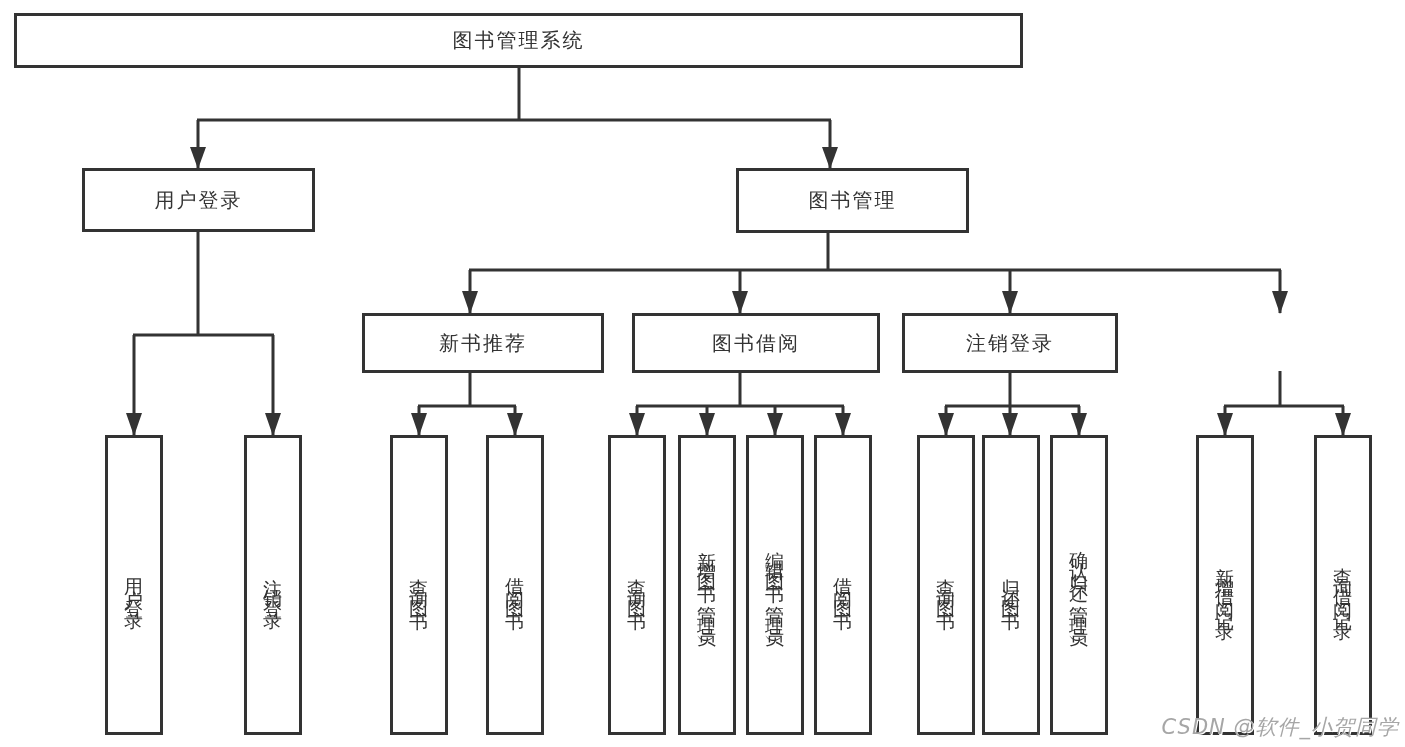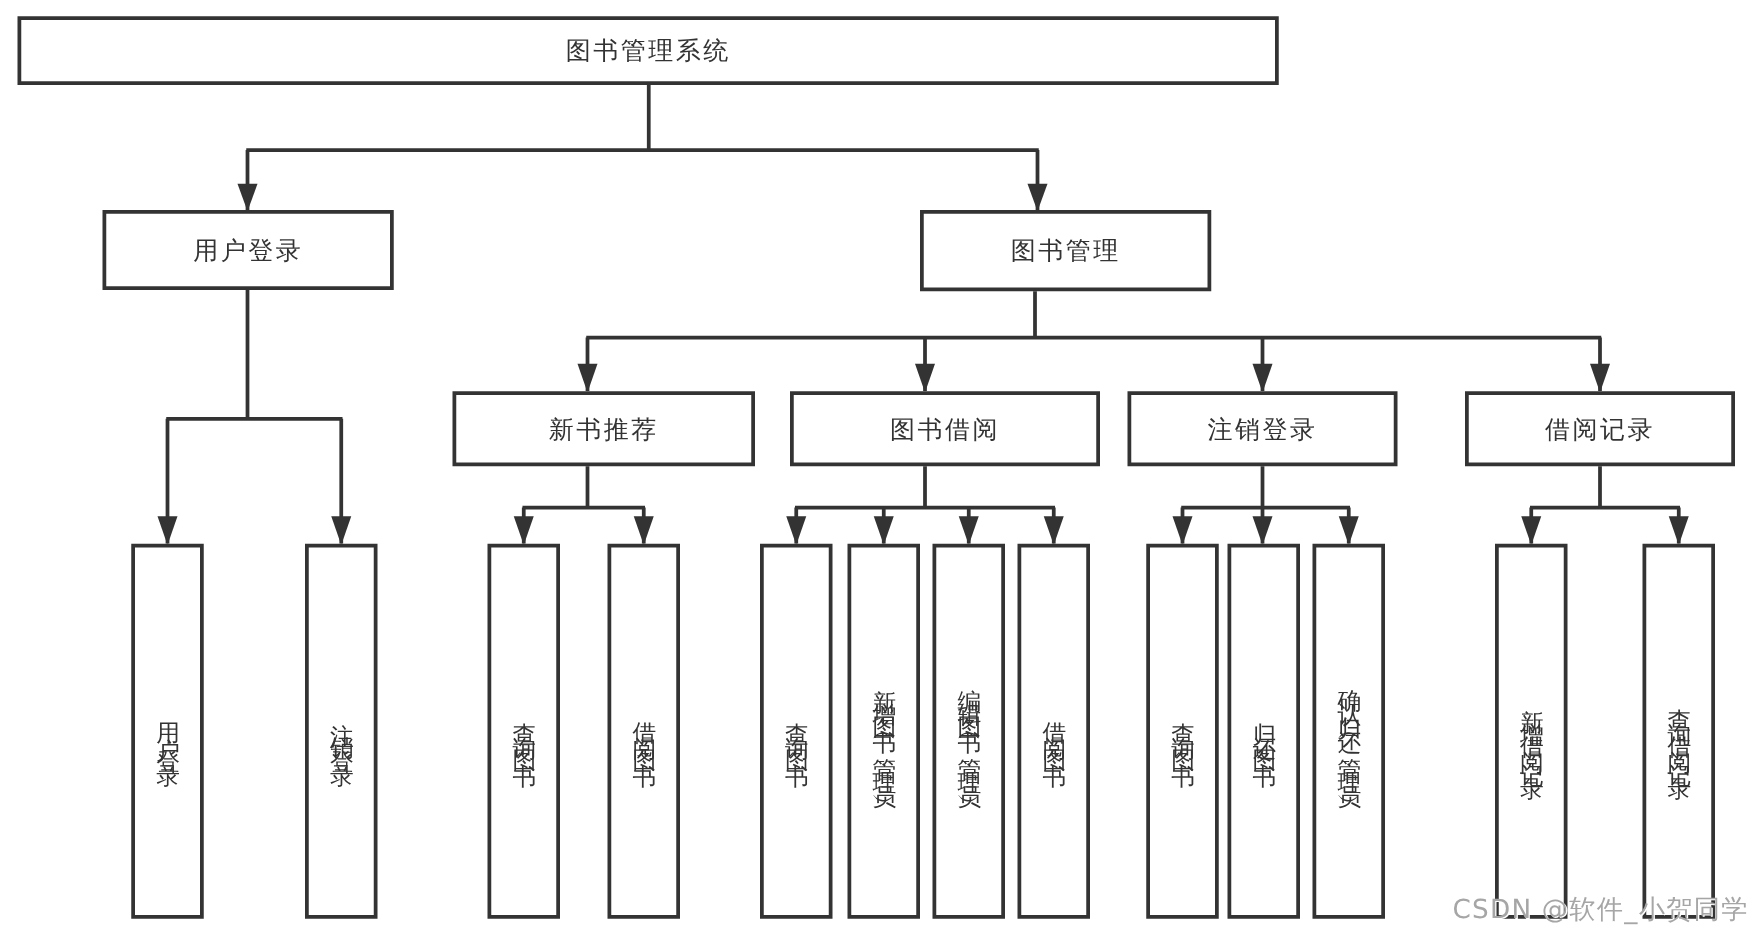--- a/index.html
+++ b/index.html
@@ -49,20 +49,21 @@
   .watermark {
     position: absolute;
     right: 6px;
     bottom: 6px;
     font-size: 21px;
     letter-spacing: 1px;
     color: #a6a6a6;
     text-shadow: 1px 1px 0 #ffffff;
     z-index: 5;
     white-space: nowrap;
+    font-style: italic;
   }
 </style>
 </head>
 <body>
 
 <div class="canvas">
 
   <svg class="connectors" viewBox="0 0 1405 747" xmlns="http://www.w3.org/2000/svg">
 
     <path d="M519 66 V120 M197 120 H831 M198 120 V168 M830 120 V168"></path>
@@ -112,23 +113,20 @@
 
   <div class="node" style="left:362px; top:313px; width:242px; height:60px">
     <span>新书推荐</span>
   </div>
   <div class="node" style="left:632px; top:313px; width:248px; height:60px">
     <span>图书借阅</span>
   </div>
   <div class="node" style="left:902px; top:313px; width:216px; height:60px">
     <span>注销登录</span>
   </div>
-  <div class="node" style="left:1172px; top:313px; width:216px; height:60px">
-    <span>借阅记录</span>
-  </div>
 
   <div class="node vnode" style="left:105px; top:435px; width:58px; height:300px">
     <span>用户登录</span>
   </div>
   <div class="node vnode" style="left:244px; top:435px; width:58px; height:300px">
     <span>注销登录</span>
   </div>
 
   <div class="node vnode" style="left:390px; top:435px; width:58px; height:300px">
     <span>查询图书</span>

